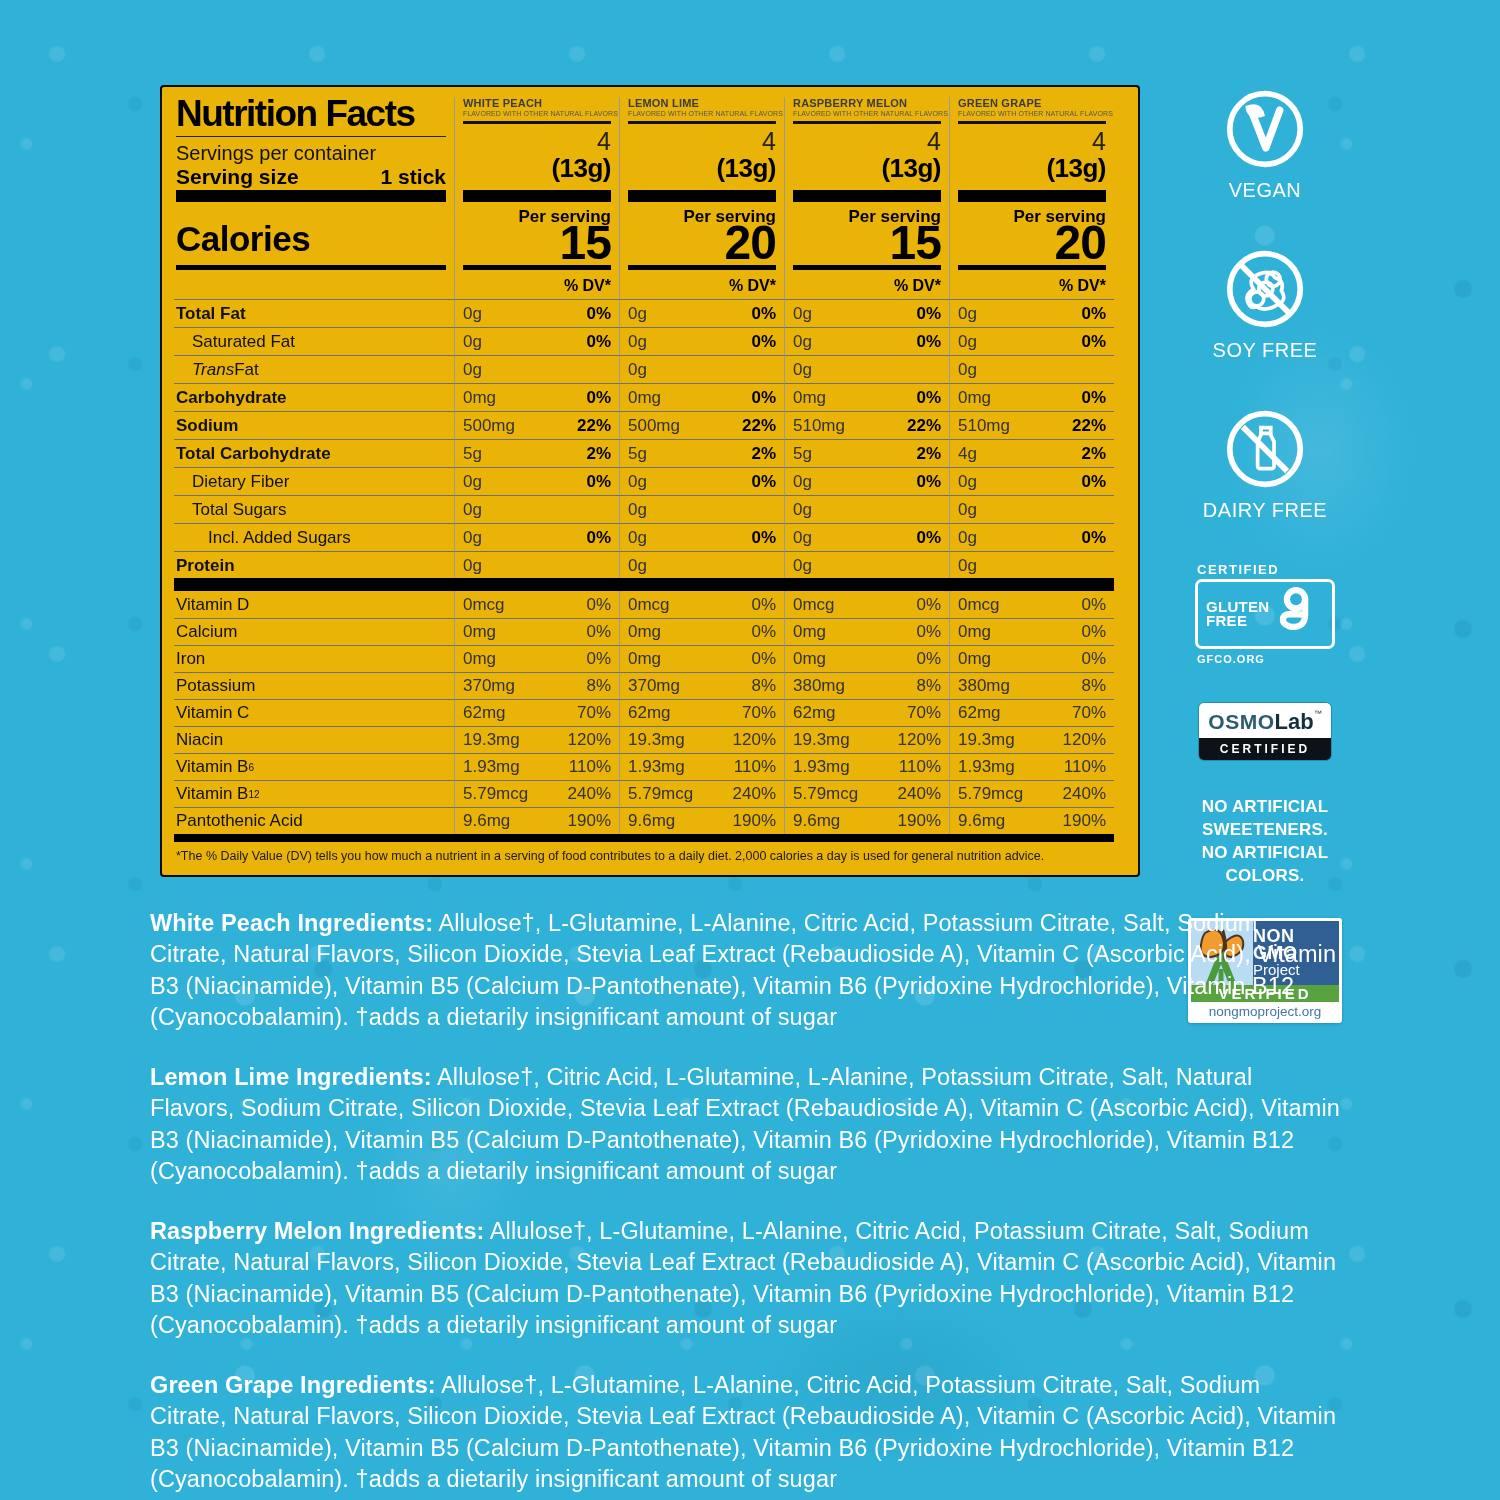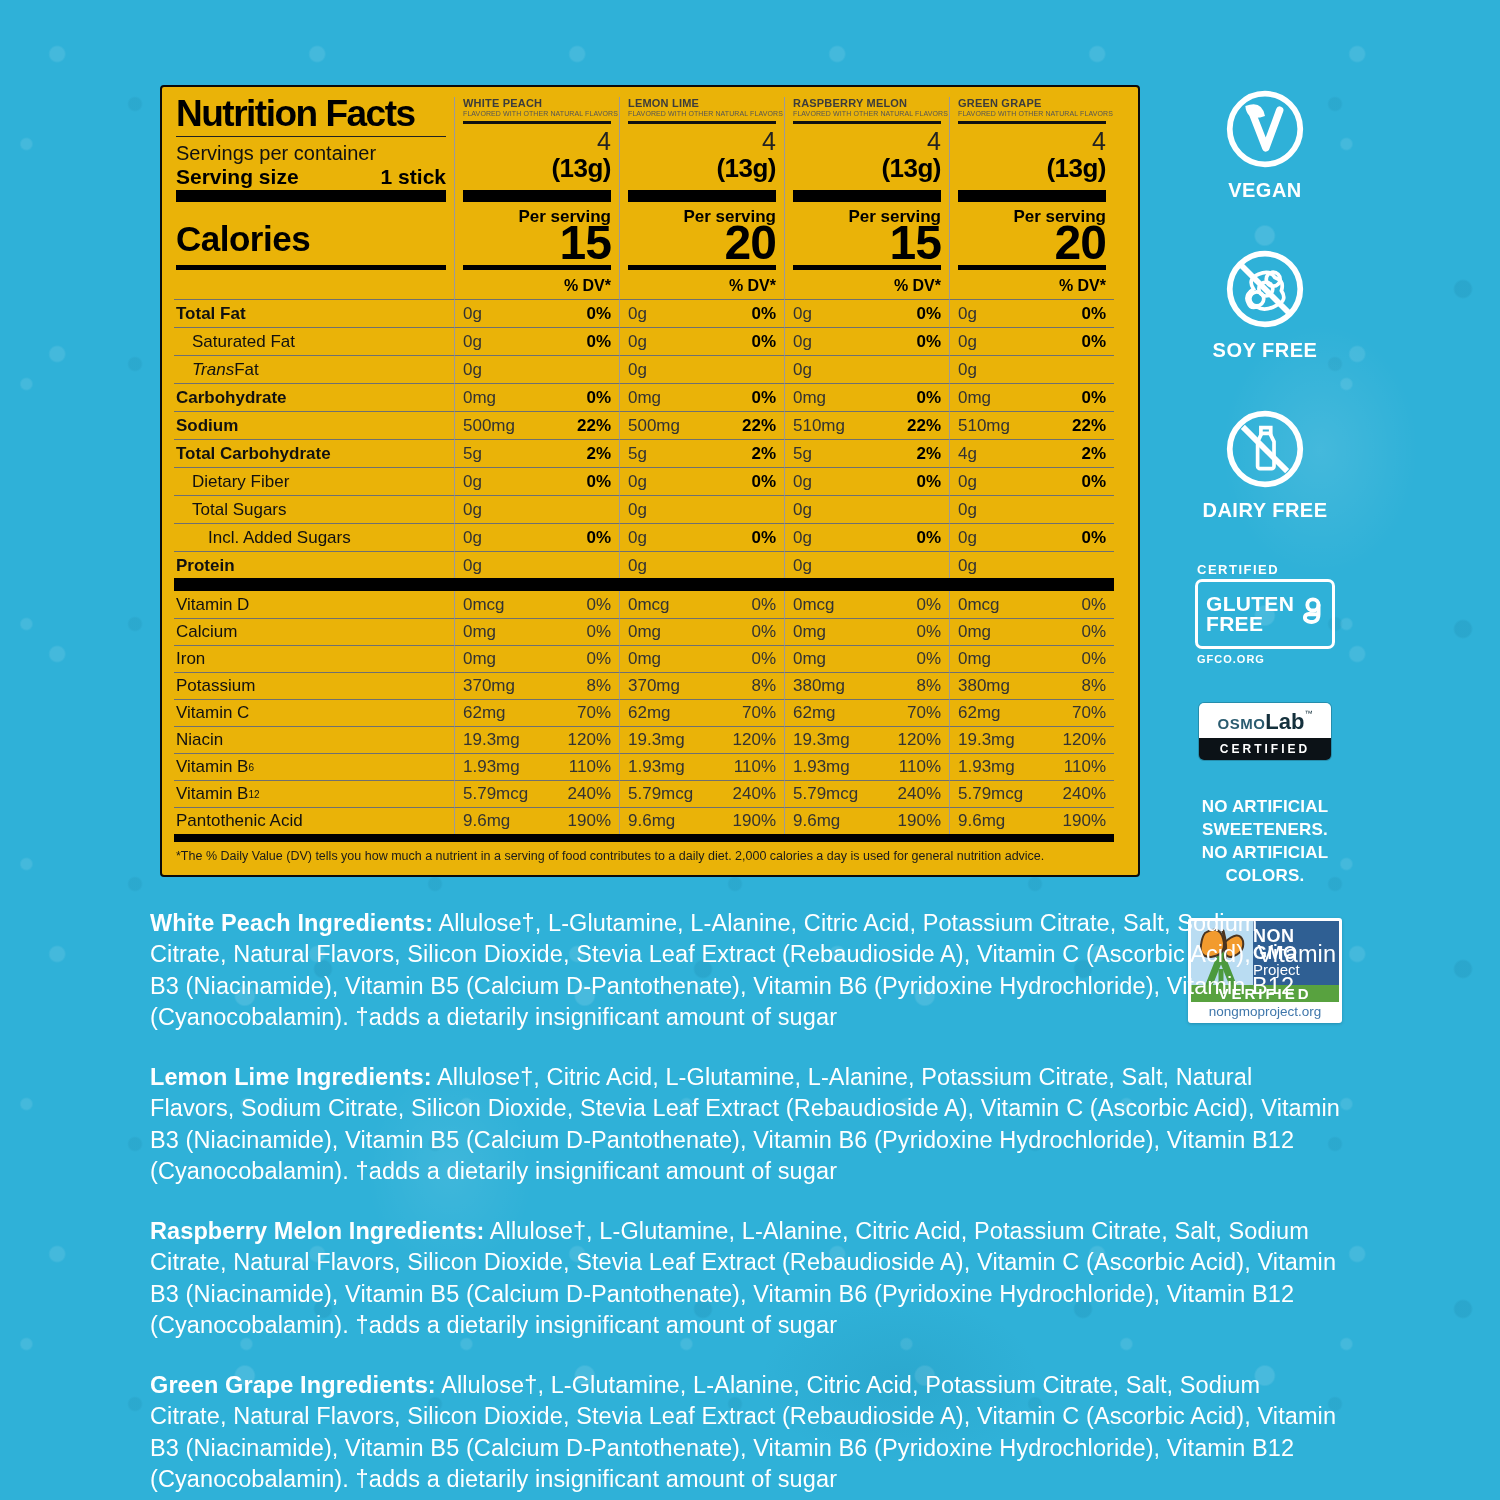--- a/index.html
+++ b/index.html
@@ -57,32 +57,32 @@
   .val .dv{font-size:17px;font-weight:bold;color:#000;}
   .val .dv.reg{font-weight:normal;color:#333;}
   .vitrow{min-height:27px;}
   .full{grid-column:1 / -1;}
   .sep-thick{height:13px;background:#000;margin-top:-1px;}
   .sep-foot{height:8px;background:#000;}
   .footnote{font-size:12.5px;color:#1a1a1a;padding:7px 2px 0 2px;line-height:1.25;}
   sub{font-size:10px;}
   
   .badges{position:absolute;left:1185px;top:88px;width:160px;display:flex;flex-direction:column;align-items:center;color:#fff;}
-  .badge-label{font-size:20px;font-weight:bold;letter-spacing:.5px;margin-top:9px;text-align:center;}
+  .badge-label{font-size:20px;font-weight:normal;letter-spacing:.5px;margin-top:9px;text-align:center;}
   .circ{width:82px;height:82px;}
   .mt1{margin-top:46px;}
   .gf{margin-top:40px;width:140px;}
   .gf .cert{font-size:13px;font-weight:bold;letter-spacing:1.5px;margin-left:2px;}
   .gf .box{border:3px solid #fff;border-radius:7px;margin-top:2px;display:flex;align-items:center;padding:4px 6px 4px 8px;}
-  .gf .gwords{font-size:21px;font-weight:900;line-height:.95;letter-spacing:.3px;}
+  .gf .gwords{font-size:15px;font-weight:900;line-height:.95;letter-spacing:.3px;}
   .gf .gmark{margin-left:6px;}
   .gf .org{font-size:11px;font-weight:bold;letter-spacing:1px;margin-top:4px;margin-left:2px;}
   .osmo{margin-top:38px;width:132px;border-radius:5px;overflow:hidden;box-shadow:0 0 0 1px rgba(0,0,0,.2);}
   .osmo .top{background:#fff;text-align:center;padding:6px 4px 3px 4px;}
-  .osmo .osmo-word{color:#2b5c70;font-weight:bold;font-size:15px;letter-spacing:.5px;}
+  .osmo .osmo-word{color:#2b5c70;font-weight:bold;font-size:21px;letter-spacing:.5px;}
   .osmo .lab-word{color:#14303c;font-weight:900;font-size:22px;letter-spacing:0;}
   .osmo .tm{font-size:8px;color:#14303c;vertical-align:top;}
   .osmo .bot{background:#0c1217;color:#fff;text-align:center;font-size:12px;font-weight:bold;letter-spacing:3px;padding:4px 0;}
   .noart{margin-top:36px;text-align:center;font-size:17px;font-weight:bold;letter-spacing:.2px;line-height:1.35;}
   .ngmo{margin-top:30px;width:148px;background:#fff;border:3px solid #fff;border-radius:3px;overflow:hidden;box-shadow:0 1px 3px rgba(0,40,60,.25);}
   .ngmo .toprow{display:flex;height:64px;}
   .ngmo .sky{width:62px;background:#b9dcf2;position:relative;}
   .ngmo .navy{flex:1;background:#2f5f93;color:#fff;text-align:left;display:flex;flex-direction:column;justify-content:center;line-height:.95;}
   .ngmo .navy .big{font-size:18px;font-weight:900;letter-spacing:.5px;}
   .ngmo .navy .proj{font-size:15px;font-weight:normal;margin-top:1px;}

